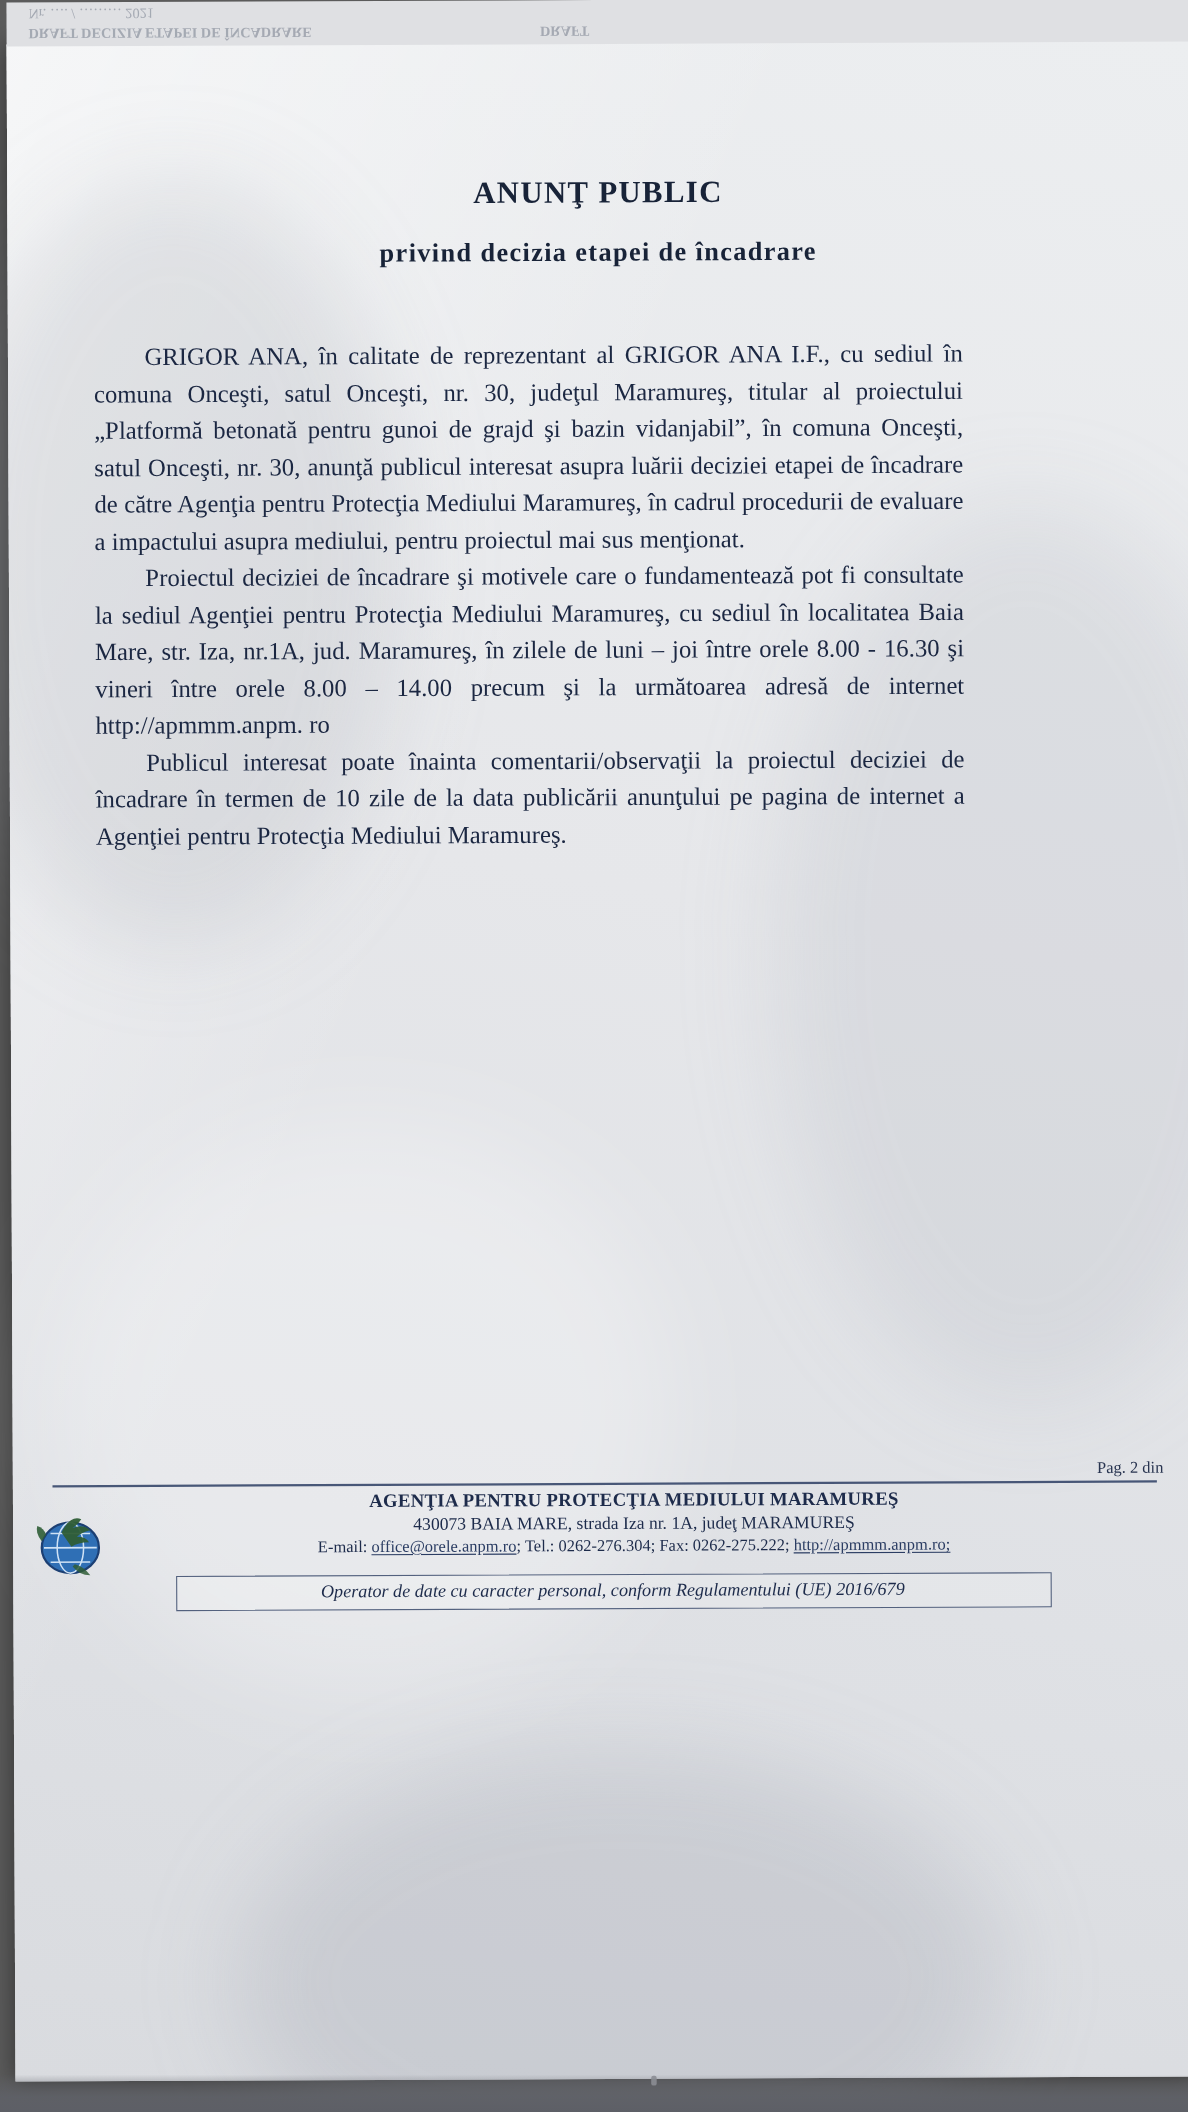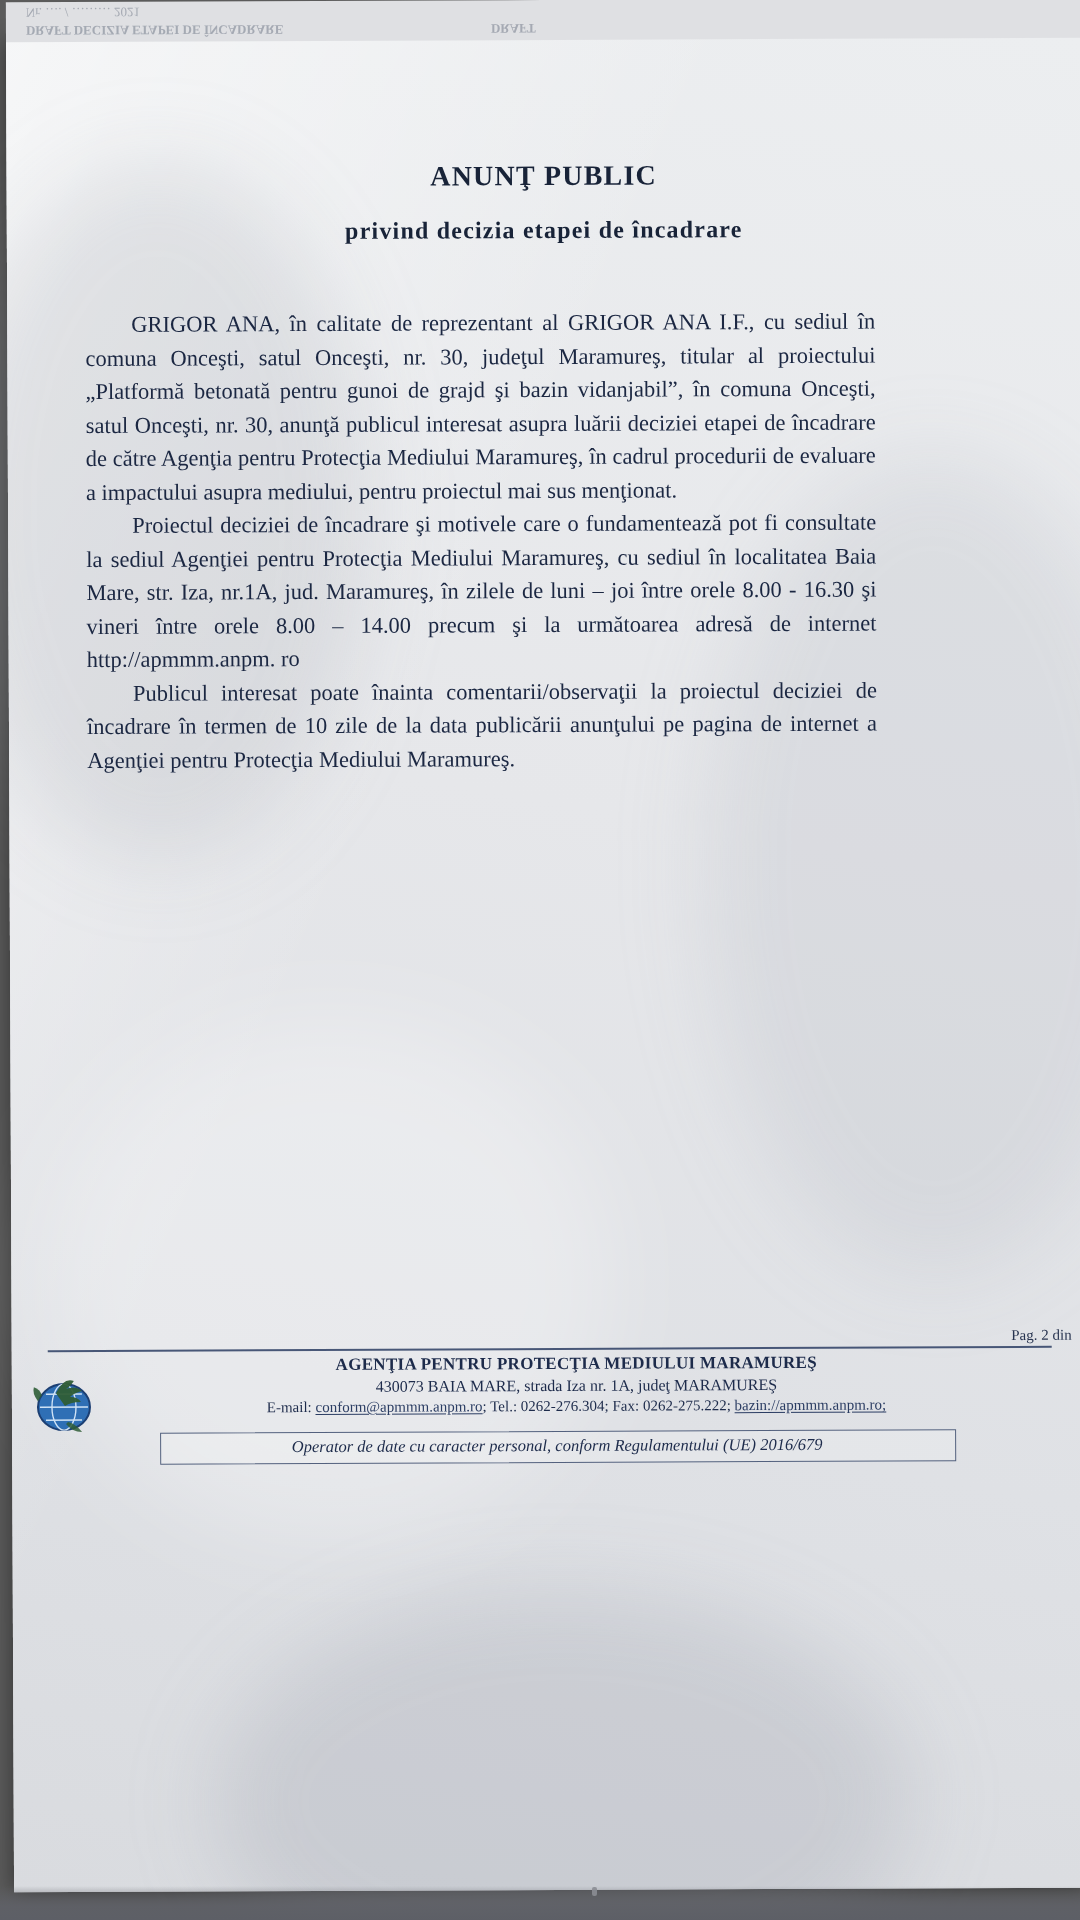--- a/index.html
+++ b/index.html
@@ -111,21 +111,21 @@
     margin: 0;
     text-indent: 46px;
   }
   .link-underline {
     text-underline-offset: 3px;
   }
 
   
   #page-number {
     position: absolute;
-    right: 14px;
+    right: 28px;
     top: 1291px;
     font-size: 15px;
     color: #283450;
     font-family: "Liberation Serif", serif;
   }
 
   
   #footer-rule {
     position: absolute;
     left: 36px;
@@ -259,22 +259,22 @@
           <path d="M12 34 q-6 -8 -4 -14 q6 2 8 8z" fill="#2f5d36" opacity="0.9"></path>
           <path d="M40 57 q6 8 16 8 q-6 -8 -14 -10z" fill="#2f5d36" opacity="0.85"></path>
         </svg>
       </div>
 
       <div id="footer">
         <div id="footer-org">AGENŢIA PENTRU PROTECŢIA MEDIULUI MARAMUREŞ</div>
         <div id="footer-addr">430073 BAIA MARE, strada Iza nr. 1A, judeţ MARAMUREŞ</div>
         <div id="footer-contact">
           <span>E-mail:</span>
-          <span class="mail">conform@apmmm.anpm.ro</span><span>; Tel.: 0262-276.304; Fax: 0262-275.222;</span>
-          <span class="web">bazin://apmmm.anpm.ro;</span>
+          <span class="mail">office@orele.anpm.ro</span><span>; Tel.: 0262-276.304; Fax: 0262-275.222;</span>
+          <span class="web">http://apmmm.anpm.ro;</span>
         </div>
       </div>
 
       <div id="gdpr-box"></div>
       <div id="gdpr-text">Operator de date cu caracter personal, conform Regulamentului (UE) 2016/679</div>
 
     </div>
   </div>
 
   <div id="bottom-edge"></div>

